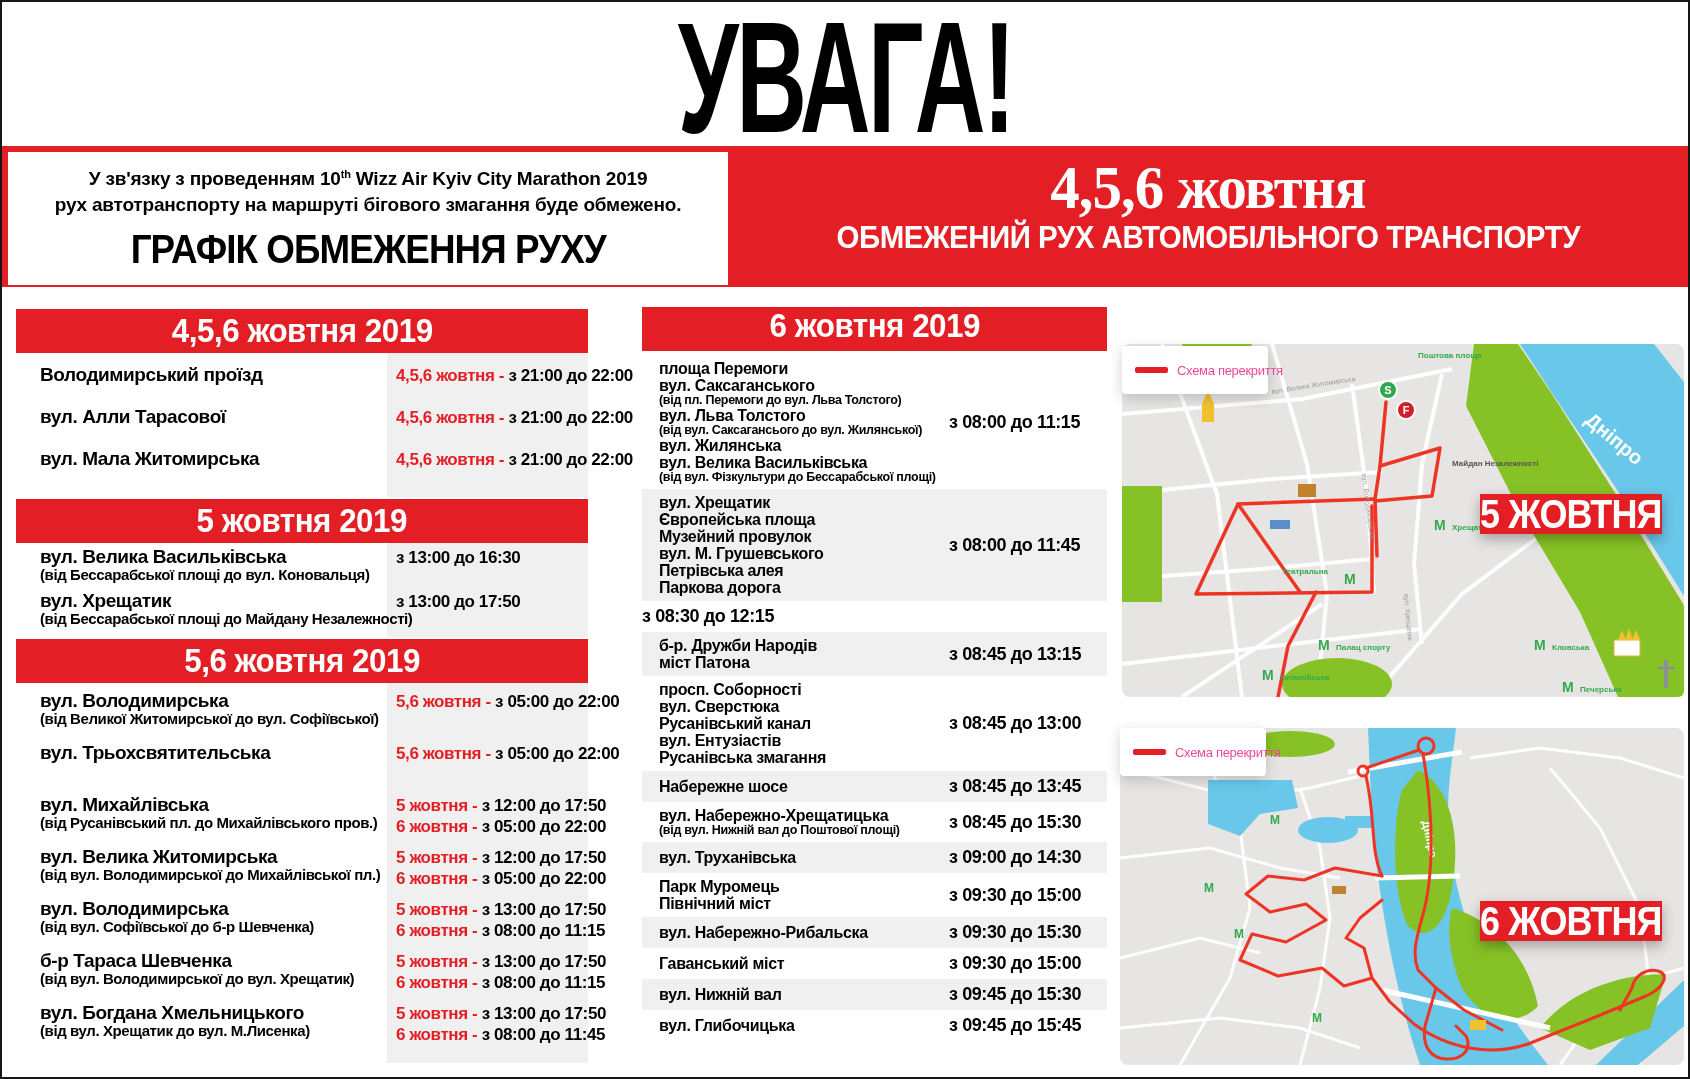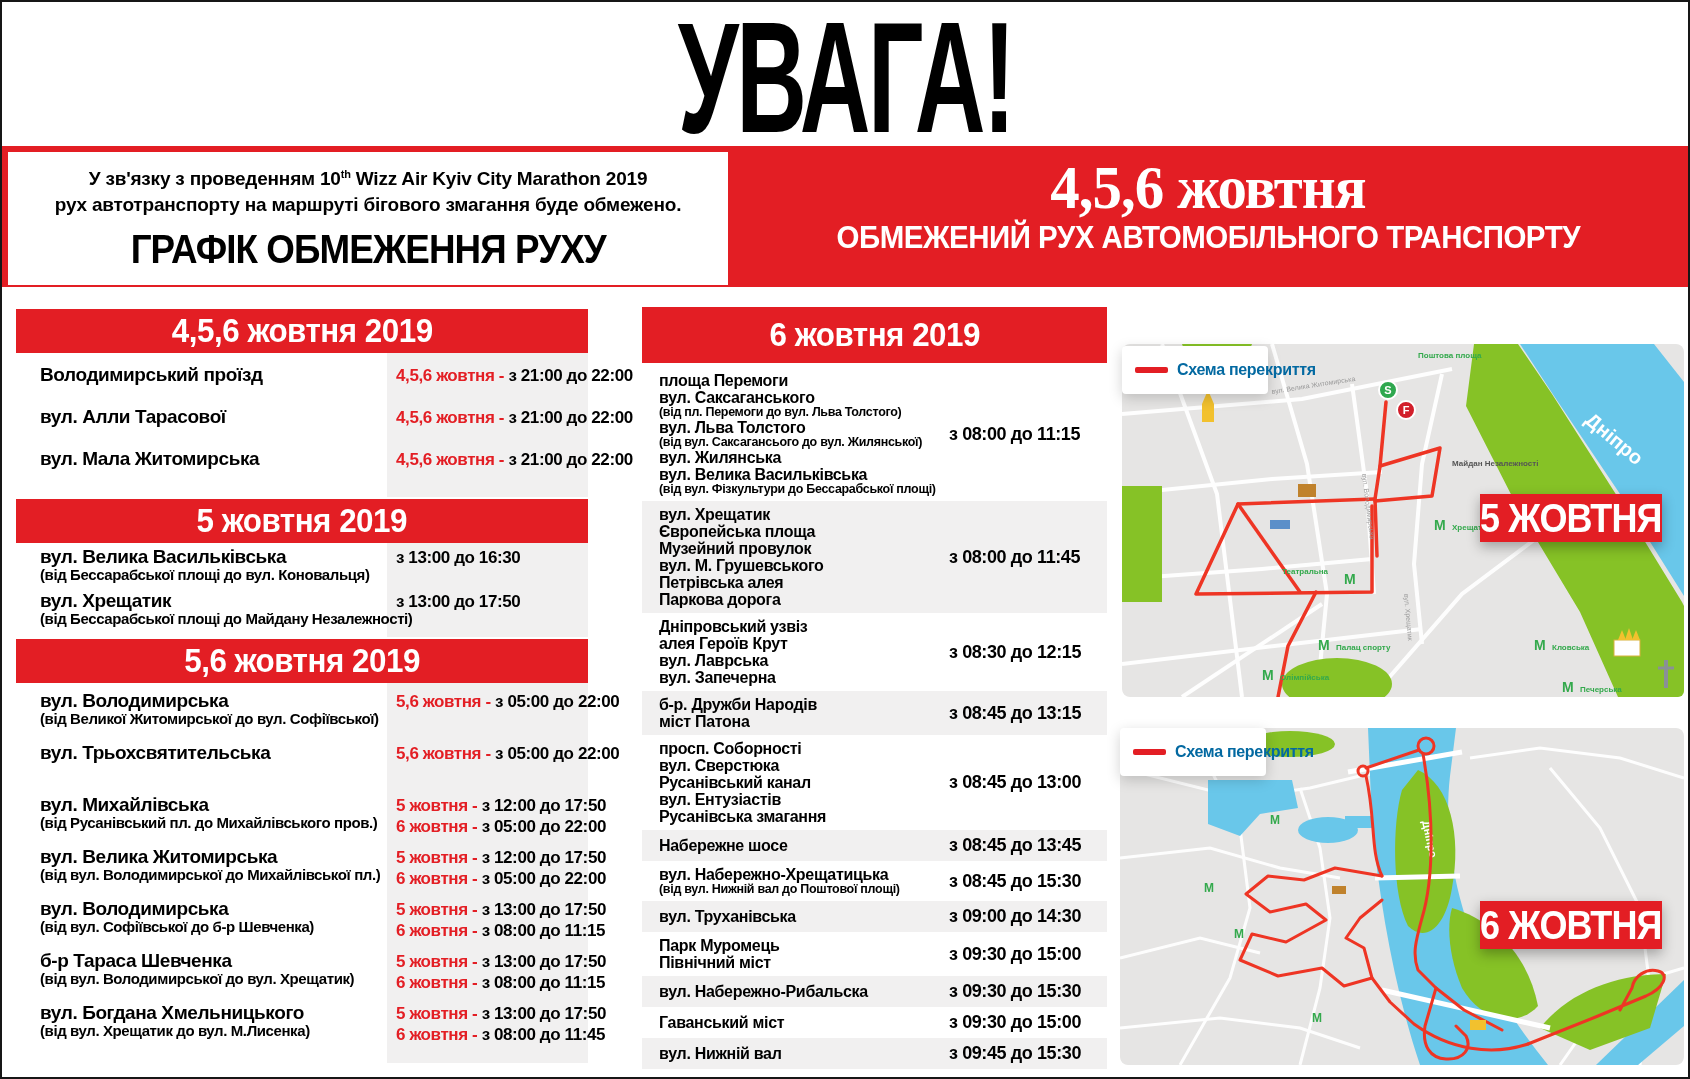--- a/index.html
+++ b/index.html
@@ -38,41 +38,41 @@
   .lbar{margin-top:2px;}
   .lstreet{flex:1;padding-left:24px;min-width:0;}
   .lname{font-size:19px;font-weight:bold;line-height:20px;letter-spacing:-.4px;color:#000;white-space:nowrap;}
   .lnote{font-size:15px;font-weight:bold;line-height:16px;letter-spacing:-.4px;color:#000;white-space:nowrap;}
   .ltimes{width:201px;box-sizing:border-box;padding-left:9px;flex:none;}
   .tline{white-space:nowrap;font-size:17px;font-weight:bold;line-height:21px;letter-spacing:-.4px;color:#000;}
   .tdate{color:#E31E24;}
 
   
   #mid-col{position:absolute;left:640px;top:305px;width:465px;}
-  .mbar{height:56px;background:#E31E24;display:flex;align-items:center;justify-content:center;}
+  .mbar{height:44px;background:#E31E24;display:flex;justify-content:center;}
   .mbar span{display:inline-block;color:#fff;font-size:33px;font-weight:bold;letter-spacing:-.5px;transform:scaleX(.95);white-space:nowrap;}
   #mid-groups{margin-top:4px;}
   .mgroup{display:flex;align-items:center;padding:5px 0;}
   .g-gray{background:#F1F0F0;}
   .mstreets{flex:1;padding-left:17px;min-width:0;}
   .mname{font-size:16px;font-weight:bold;line-height:17px;letter-spacing:-.3px;color:#000;white-space:nowrap;}
   .mnote{font-size:12.5px;font-weight:bold;line-height:13px;letter-spacing:-.3px;color:#000;white-space:nowrap;}
   .mtime{width:158px;flex:none;font-size:18px;font-weight:bold;letter-spacing:-.4px;color:#000;white-space:nowrap;}
 
   
   .mapbox{position:absolute;overflow:hidden;border-radius:6px;}
   #map1{left:1120px;top:342px;width:562px;height:353px;}
   #map2{left:1118px;top:726px;width:564px;height:337px;}
   .mapbox svg{display:block;width:100%;height:100%;}
   .chip{position:absolute;width:146px;height:48px;background:#fff;border-radius:4px;box-shadow:0 4px 14px rgba(0,0,0,.18);display:flex;align-items:center;padding-left:13px;box-sizing:border-box;z-index:5;}
   .chip .dash{width:33px;height:6px;background:#E31E24;border-radius:2px;margin-right:9px;flex:none;}
-  .chip .ctext{font-size:16px;font-weight:bold;letter-spacing:-.3px;color:#0369a1;white-space:nowrap;}
+  .chip .ctext{font-size:13px;font-weight:normal;letter-spacing:-.3px;color:#ec4899;white-space:nowrap;}
   #chip1{left:1120px;top:344px;}
   #chip2{left:1118px;top:726px;}
-  .badge{position:absolute;width:182px;height:48px;background:#E31E24;color:#fff;display:flex;align-items:center;justify-content:center;box-shadow:0 5px 12px rgba(0,0,0,.3);z-index:6;}
+  .badge{position:absolute;width:182px;height:40px;background:#E31E24;color:#fff;display:flex;align-items:center;justify-content:center;box-shadow:0 5px 12px rgba(0,0,0,.3);z-index:6;}
   .badge span{display:inline-block;font-size:40px;font-weight:bold;letter-spacing:-1px;transform:scaleX(.9);white-space:nowrap;}
   #badge1{left:1478px;top:492px;}
   #badge2{left:1478px;top:899px;}
 </style>
 </head>
 <body>
 
 <div class="poster">
 
   <div id="attention">
@@ -266,26 +266,20 @@
             <div class="mname">Європейська площа</div>
             <div class="mname">Музейний провулок</div>
             <div class="mname">вул. М. Грушевського</div>
             <div class="mname">Петрівська алея</div>
             <div class="mname">Паркова дорога</div>
           </div>
     <div class="mtime">з 08:00 до 11:45</div>
   </div>
 
   <div class="mgroup g-white">
-    <div class="mstreets">
-            <div class="mname">Дніпровський узвіз</div>
-            <div class="mname">алея Героїв Крут</div>
-            <div class="mname">вул. Лаврська</div>
-            <div class="mname">вул. Запечерна</div>
-          </div>
     <div class="mtime">з 08:30 до 12:15</div>
   </div>
 
   <div class="mgroup g-gray">
     <div class="mstreets">
             <div class="mname">б-р. Дружби Народів</div>
             <div class="mname">міст Патона</div>
           </div>
     <div class="mtime">з 08:45 до 13:15</div>
   </div>

